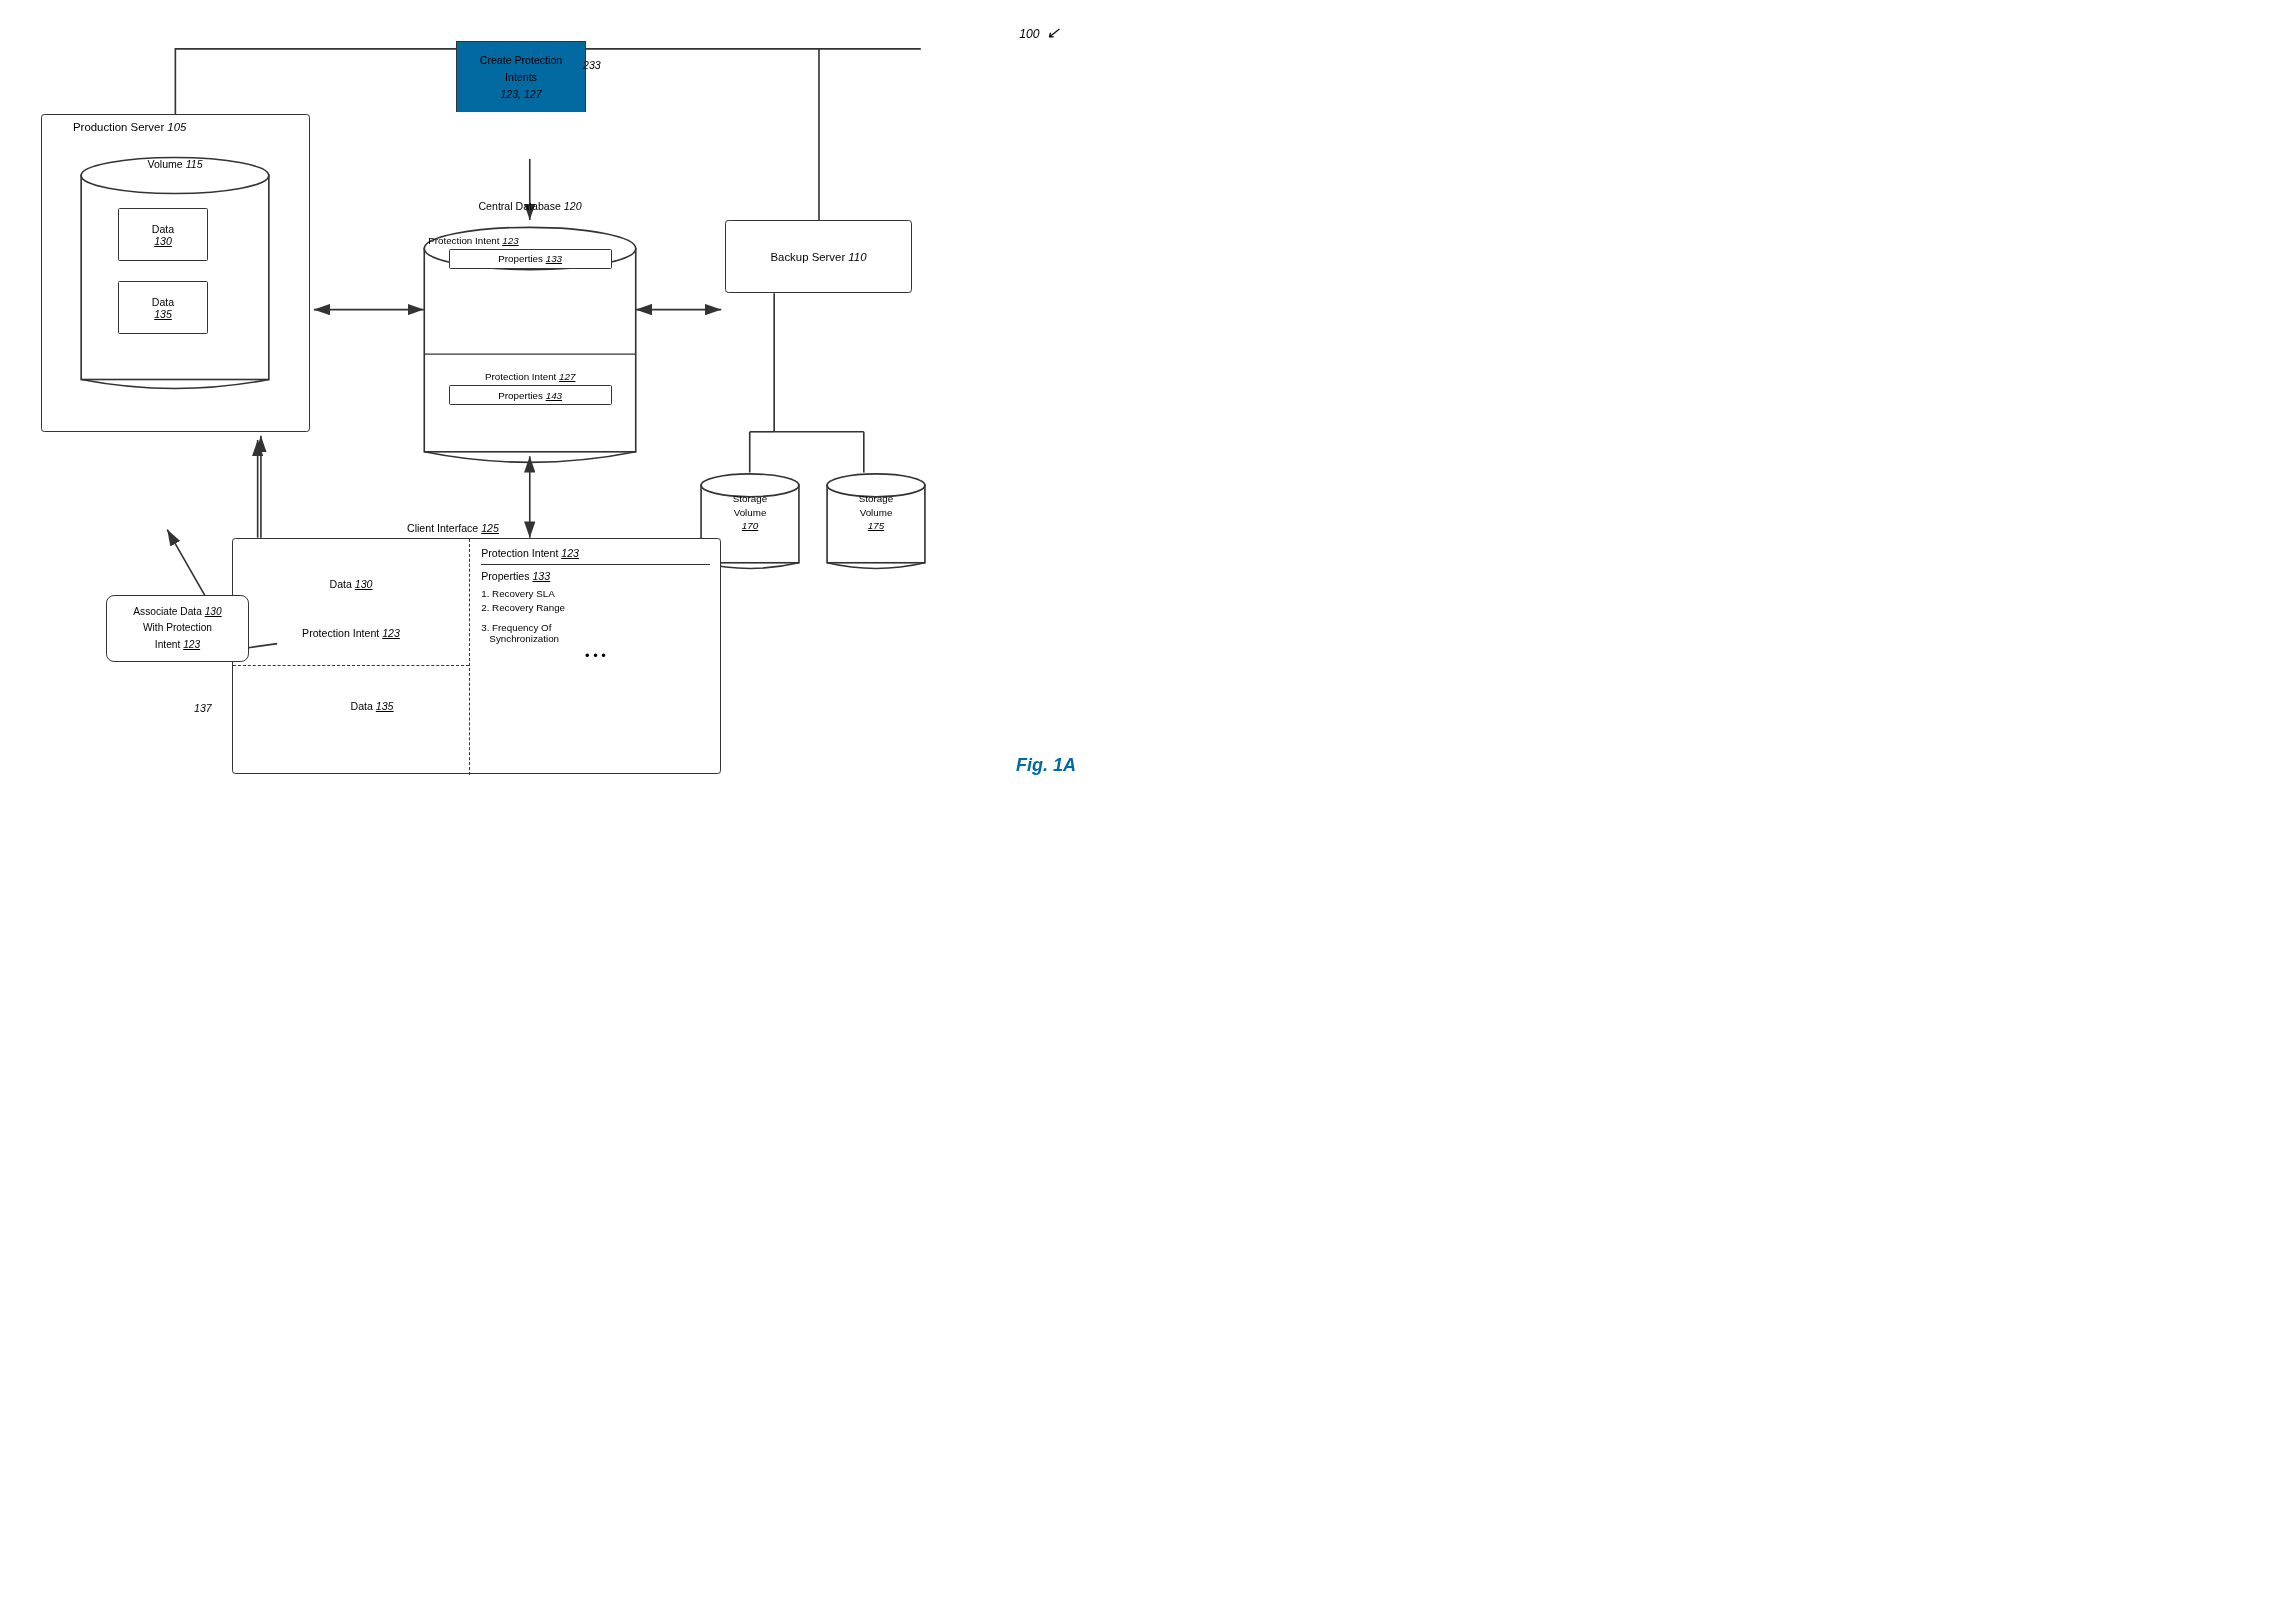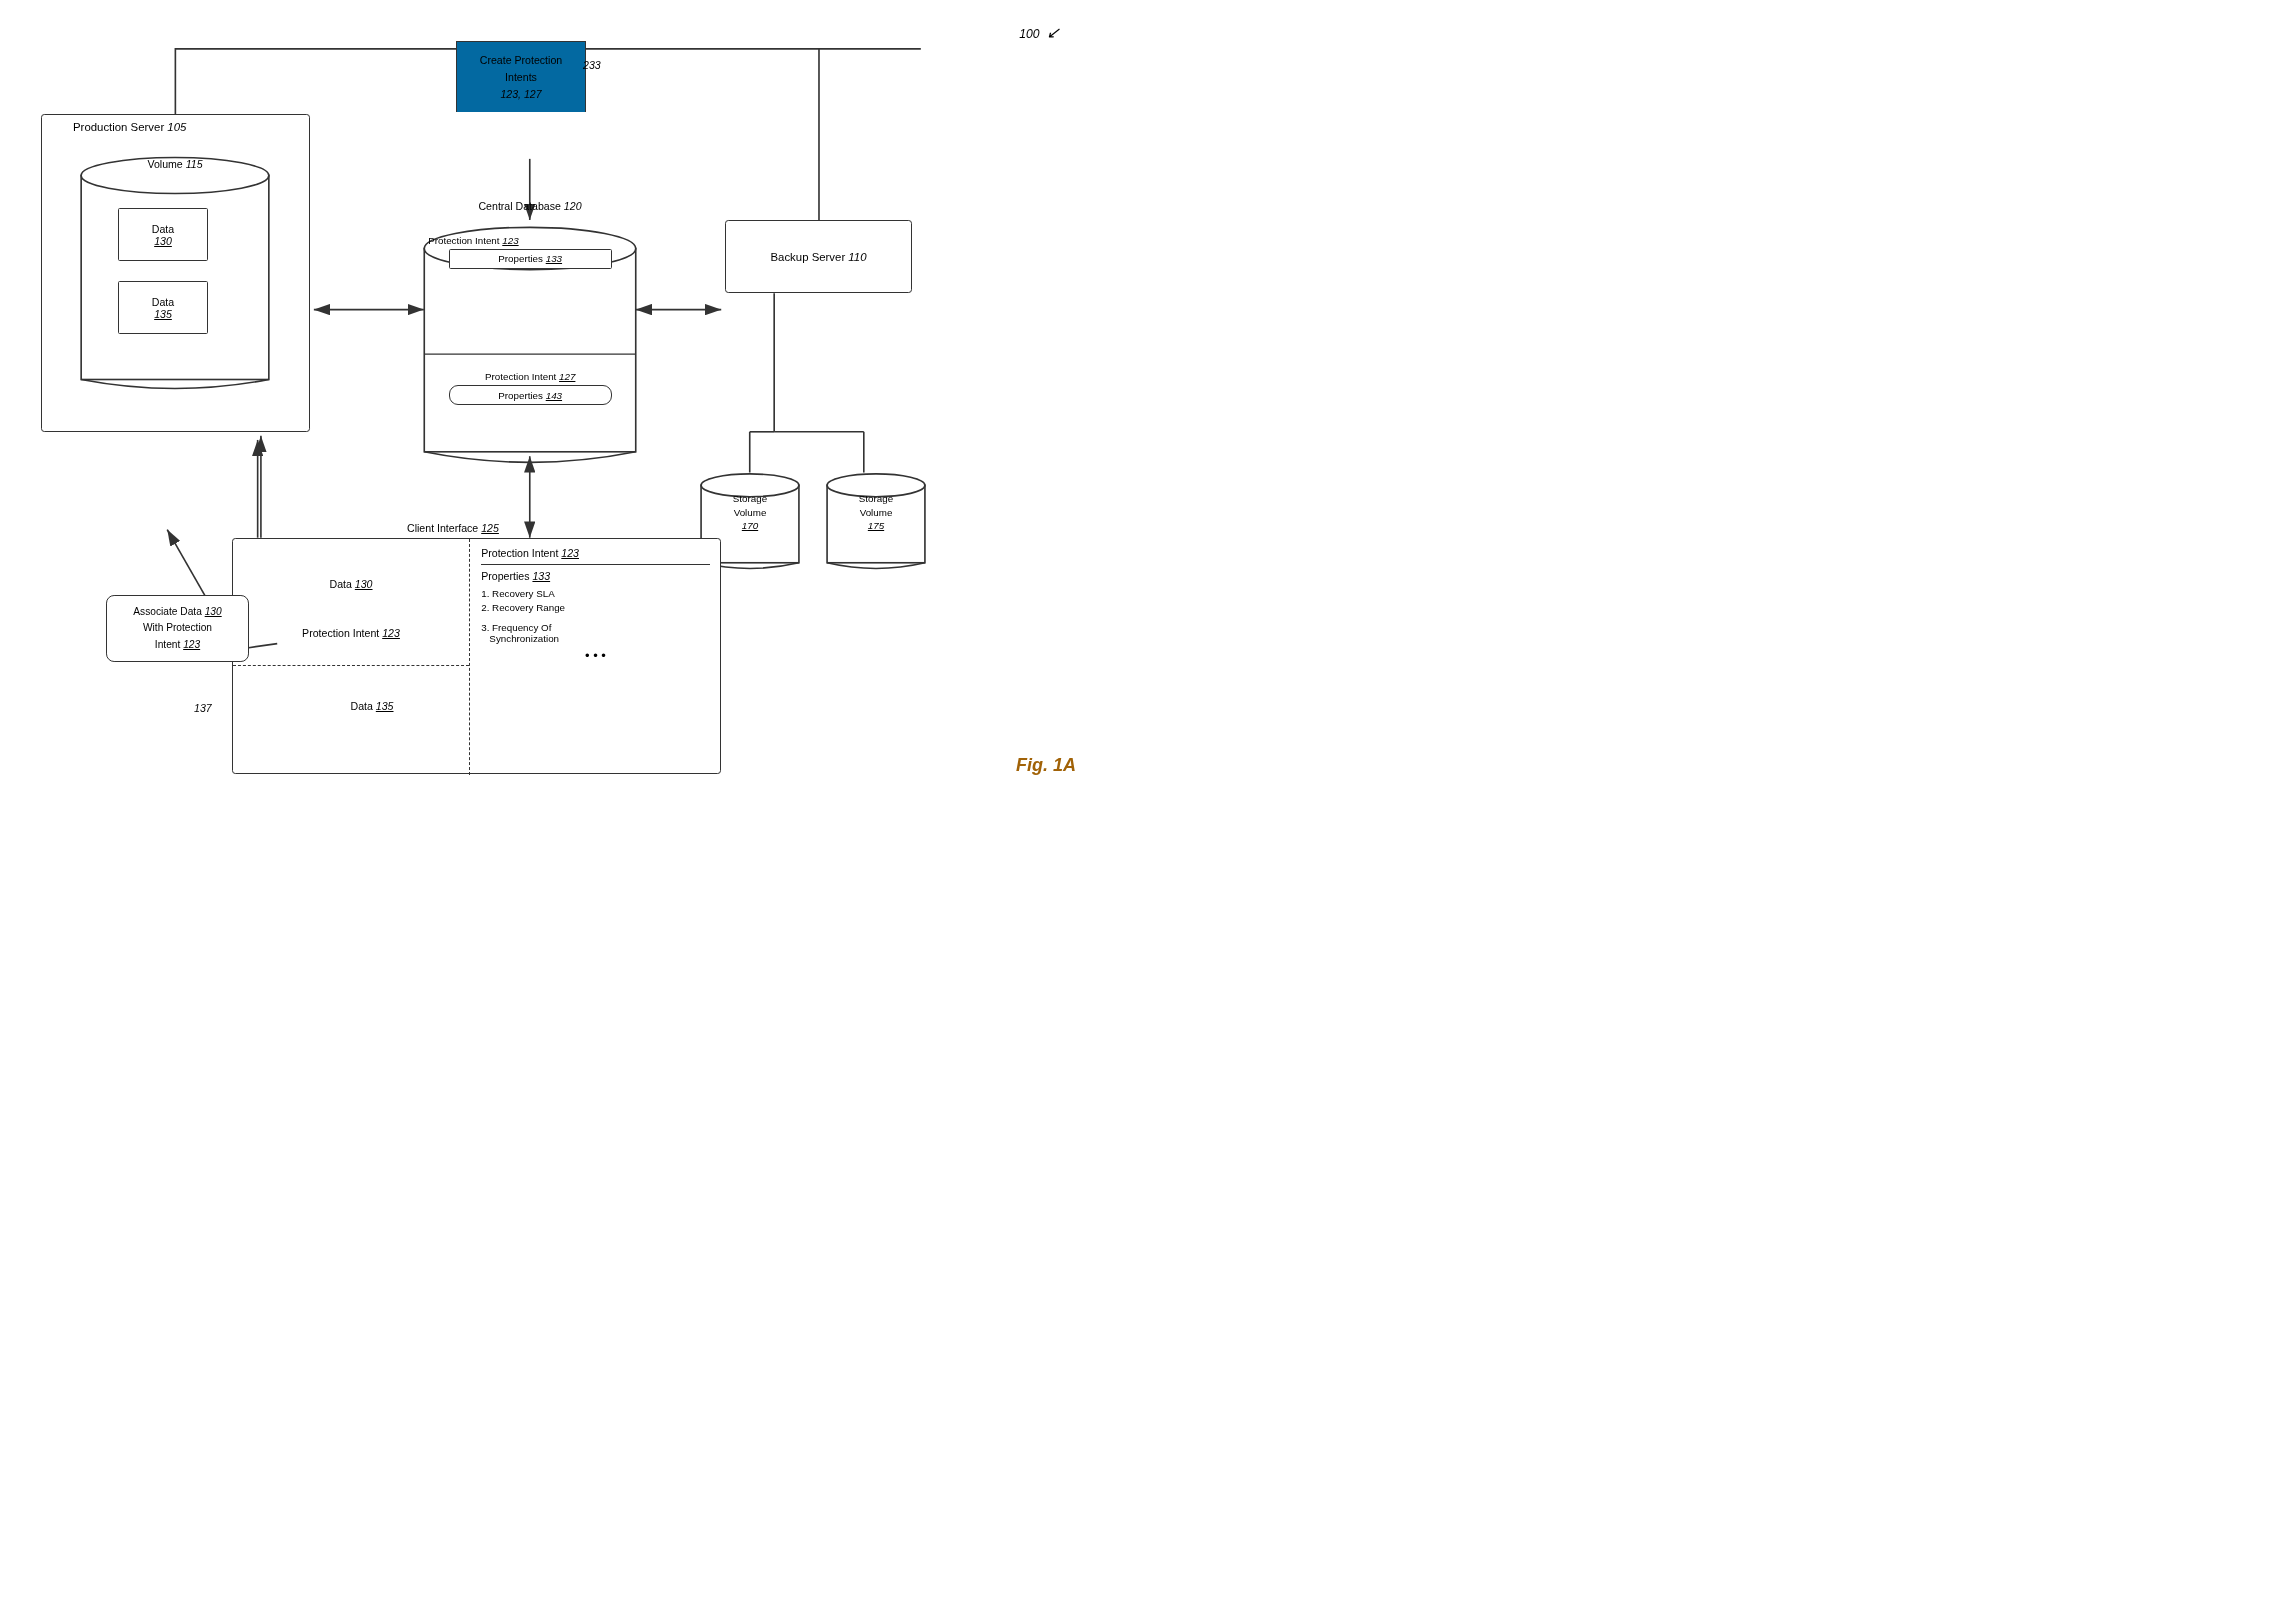--- a/index.html
+++ b/index.html
@@ -96,21 +96,21 @@
     }
     .horiz-dashed {
       position: absolute;
       border-top: 1.6px dashed #333;
     }
     .fig-label {
       position: absolute;
       font-size: 18px;
       font-style: italic;
       font-weight: bold;
-      color: #a16207;
+      color: #0369a1;
     }
   </style>
 </head>
 <body>
 
 <div class="diagram">
 
   <svg class="arrow-svg" viewBox="0 0 1400 993">
 
     <defs>
@@ -224,21 +224,21 @@
       <div class="properties-box" style="width:163px; margin:0 auto;">
         <span>Properties</span> <span class="underline italic">133</span>
       </div>
     </div>
     
     <div style="position:absolute; top:151px; left:12.2px; width:204px;">
       <div style="font-size:9.8px; text-align:center; margin-bottom:3.3px;">
         <span>Protection Intent</span> <span class="underline italic">127</span>
       </div>
 
-      <div class="properties-box" style="width:163px; margin:0 auto;border-radius:9px;">
+      <div class="properties-box" style="width:163px; margin:0 auto;">
         <span>Properties</span> <span class="underline italic">143</span>
       </div>
     </div>
   </div>
 
   <div class="box backup-server">
     <div style="position:absolute; top:50%; left:50%; transform:translate(-50%,-50%); font-size:11.4px; white-space:nowrap; text-align:center;">
       Backup Server <span class="italic">110</span>
     </div>
   </div>

